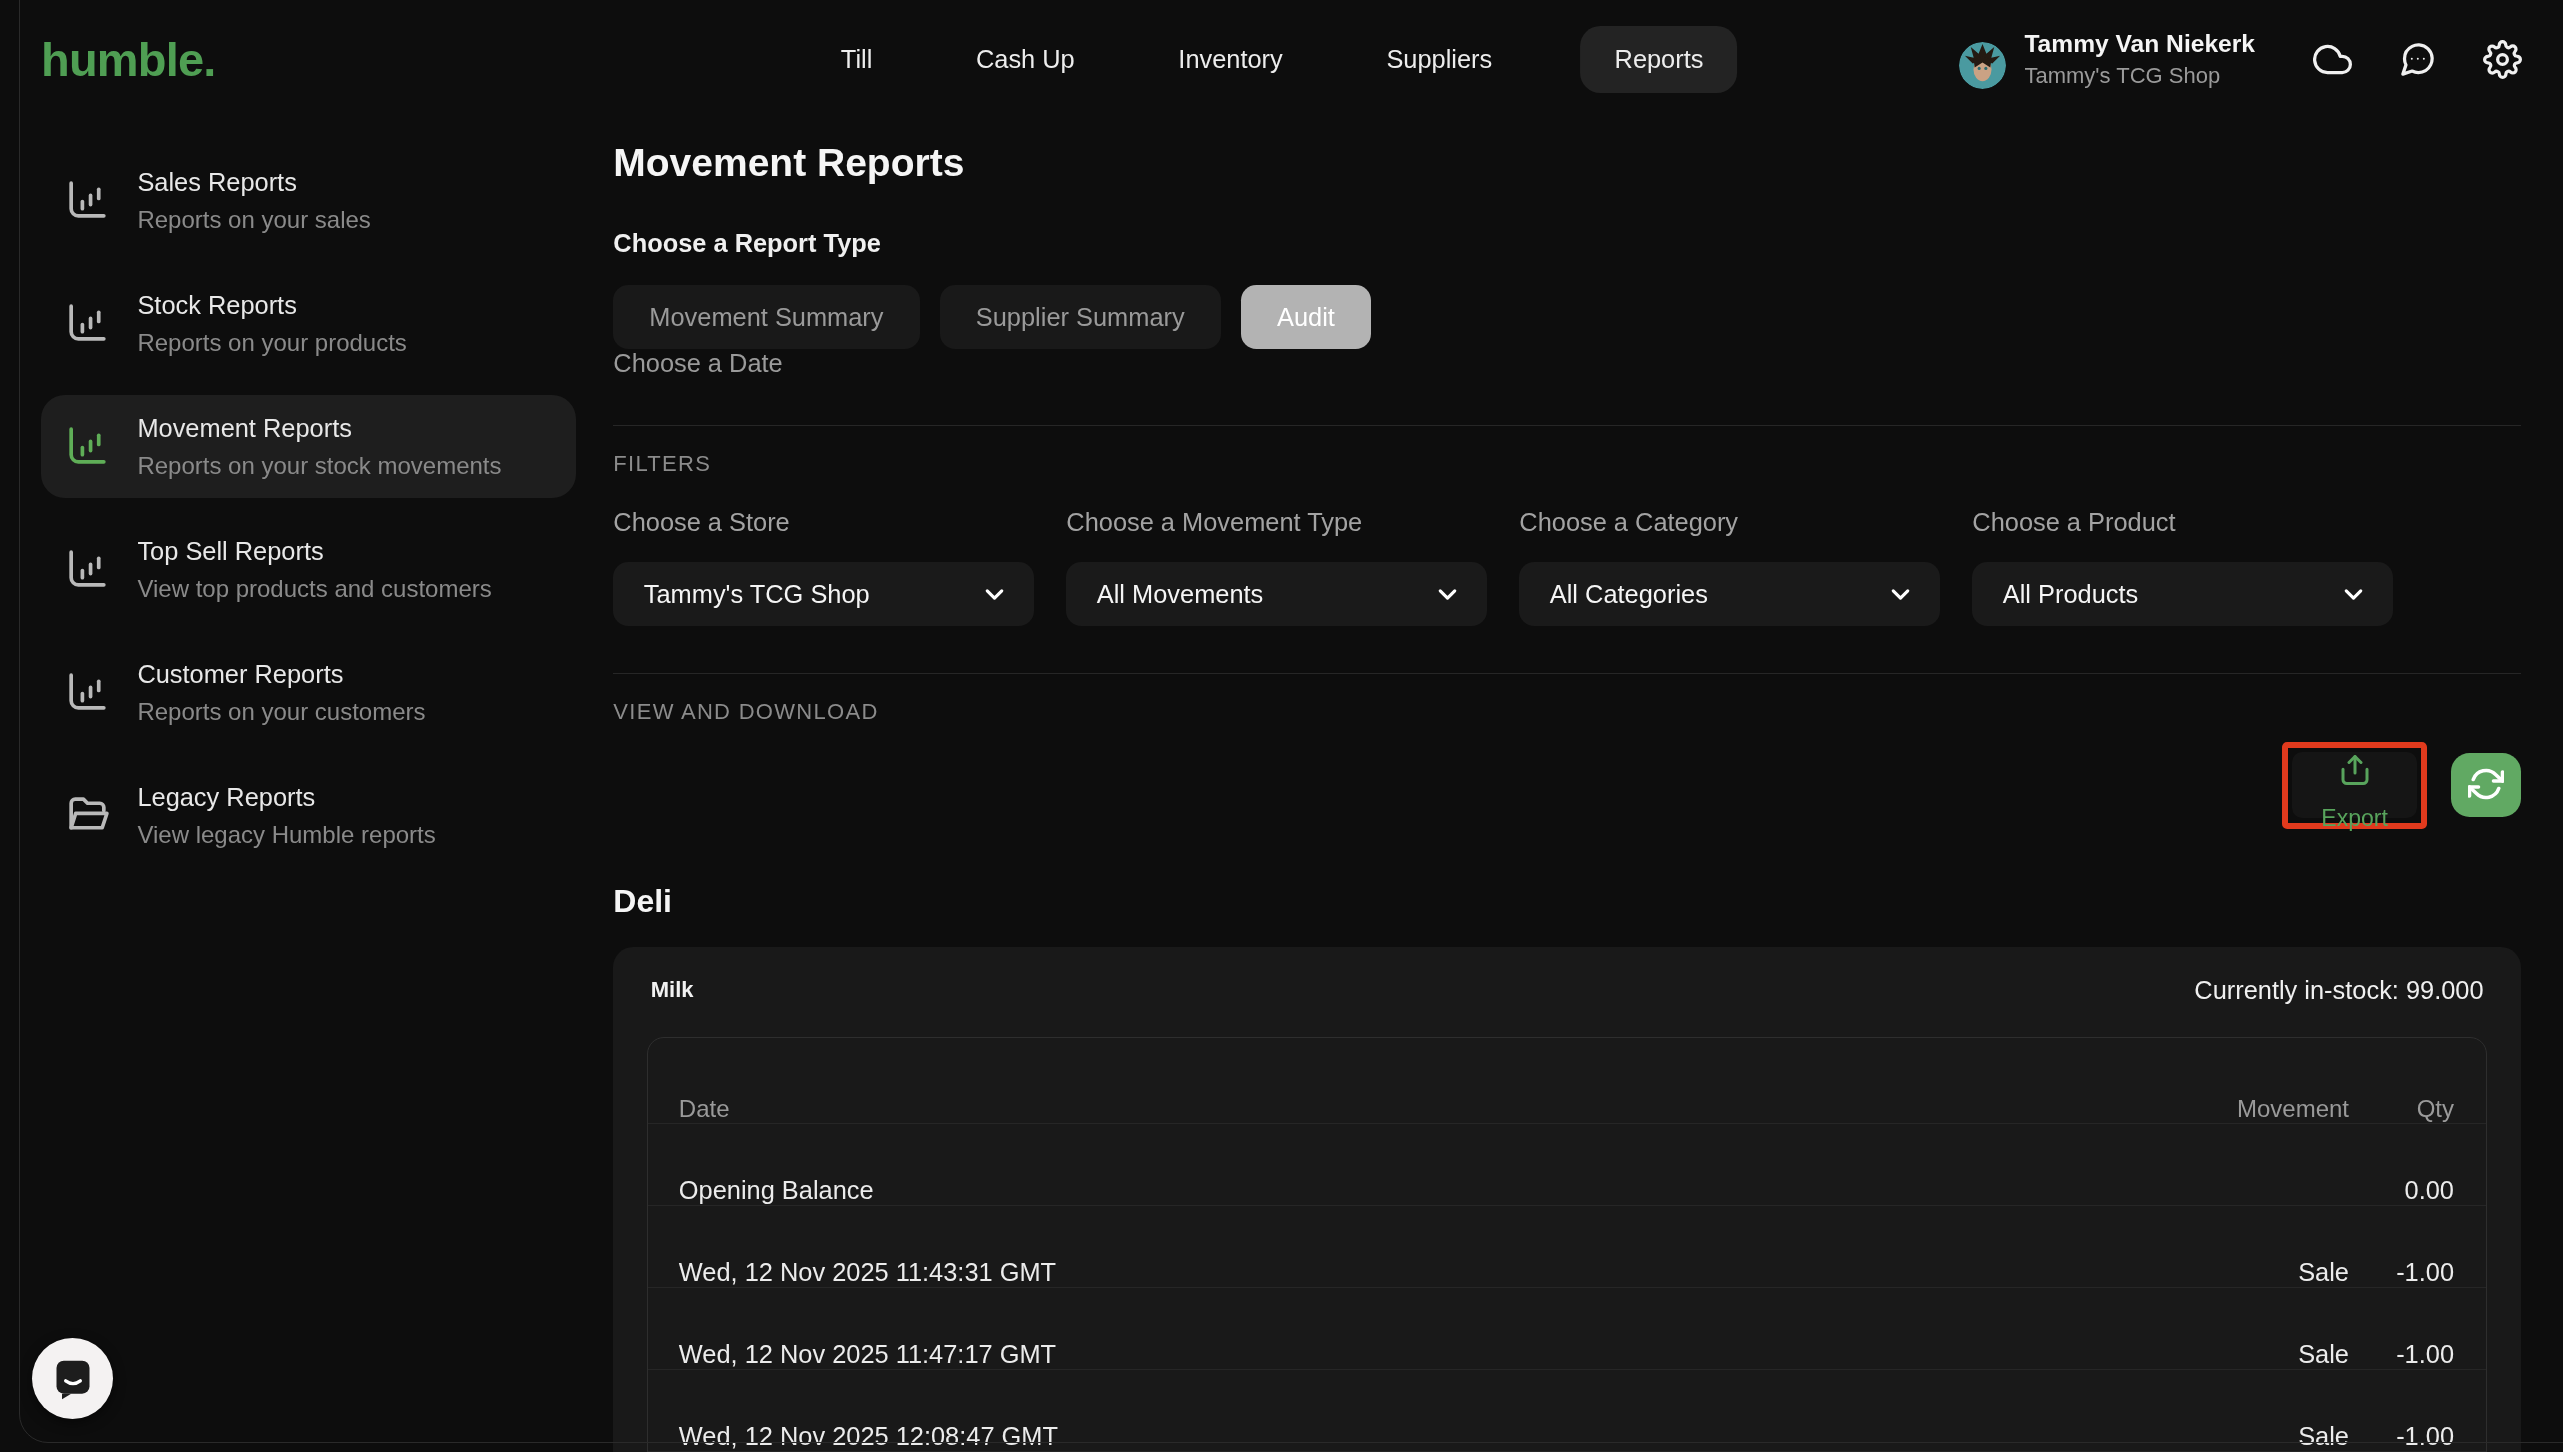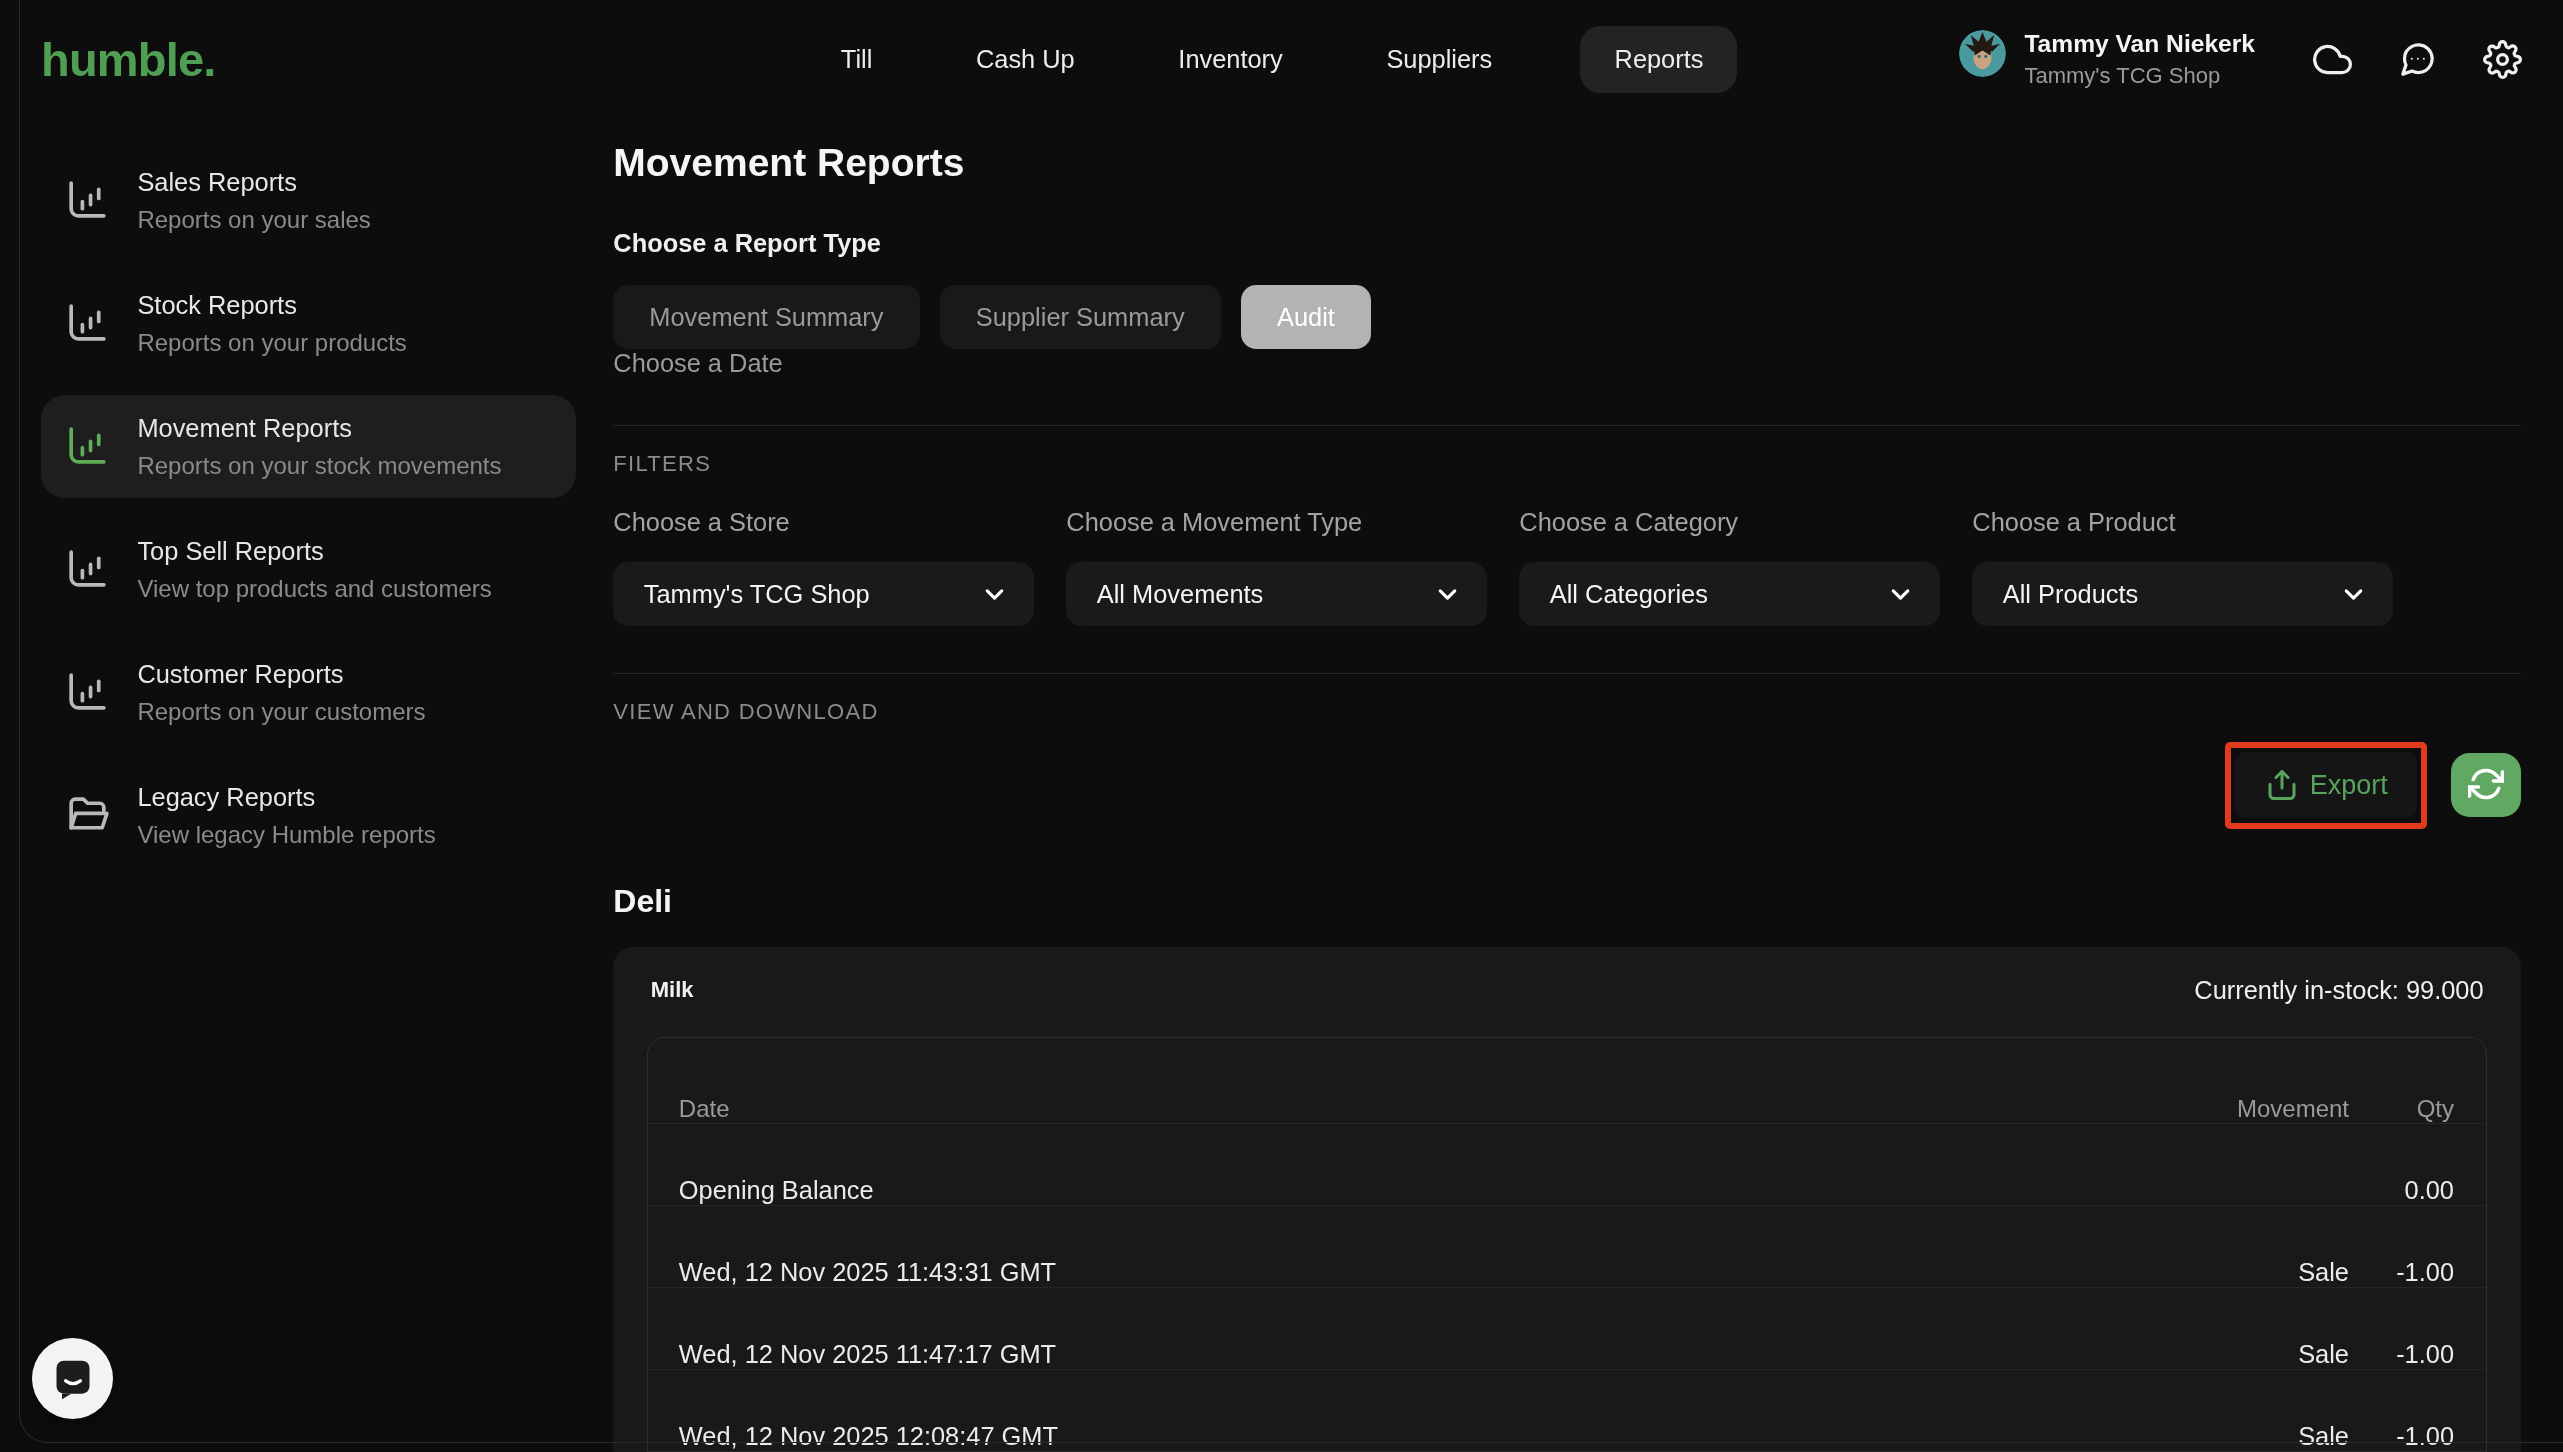--- a/index.html
+++ b/index.html
@@ -16,21 +16,21 @@
     border:1.7px solid #2a2a2a; border-radius:29px; pointer-events:none; z-index:5;
   }
 
   
   .header { height:119px; display:flex; align-items:center; position:relative; padding:0 41px; }
   .logo { font-size:47px; font-weight:bold; color:#4f9e53; letter-spacing:-0.8px; }
   .nav { position:absolute; left:50%; transform:translateX(-50%); display:flex; align-items:center; gap:73px; }
   .nav-item { font-size:25.4px; color:#ededed; padding:18.6px 15.3px; cursor:pointer; white-space:nowrap; }
   .nav-item.active { background:#232323; border-radius:20.3px; padding:18.6px 34px; }
   .header-right { margin-left:auto; display:flex; align-items:center; gap:46px; }
-  .user { display:flex; align-items:flex-start; gap:18.6px; margin-right:12px; }
+  .user { display:flex; align-items:flex-end; gap:18.6px; margin-right:12px; }
   .avatar { width:47px; height:47px; border-radius:50%; overflow:hidden; flex:0 0 auto; }
   .user-text .name { font-size:24.6px; font-weight:bold; color:#f5f5f5; }
   .user-text .shop { font-size:22px; color:#9a9a9a; margin-top:5.1px; }
   .hicon { width:39px; height:39px; color:#f0f0f0; cursor:pointer; }
   .hicon svg { width:100%; height:100%; }
 
   
   .content { display:flex; }
   .sidebar { width:593px; flex:0 0 auto; padding:30.5px 17px 0 41px; }
   .side-item { display:flex; align-items:center; gap:25.4px; padding:18.6px 22px; border-radius:24px; margin-bottom:20.3px; cursor:pointer; }
@@ -61,21 +61,21 @@
   .filters-row { display:flex; gap:32px; margin-top:30.5px; }
   .filter { width:421px; }
   .filter-label { font-size:25.4px; color:#a3a3a3; }
   .dropdown { height:64px; margin-top:25.4px; background:#1a1a1a; border-radius:15.3px; display:flex; align-items:center; padding:0 25.4px 0 30.5px; cursor:pointer; }
   .dropdown .dd-value { font-size:25.4px; color:#f5f5f5; flex:1; }
   .chev { width:29px; height:29px; color:#ffffff; }
   .chev svg { width:100%; height:100%; }
 
   .export-row { display:flex; justify-content:flex-end; align-items:center; gap:24px; margin-top:17px; }
   .export-annotation { border:6.8px solid #e13a1d; border-radius:5.1px; padding:4.2px; }
-  .export-btn { height:66px; padding:0 29px; background:#151515; border:none; border-radius:10.2px; display:flex; align-items:center; gap:10px; color:#58a45c; font-size:27px; cursor:pointer; font-family:inherit; }
+  .export-btn { height:66px; padding:0 29px; background:#151515; border:none; border-radius:10.2px; display:flex; align-items:center; gap:17px; color:#58a45c; font-size:23px; cursor:pointer; font-family:inherit;flex-direction:column; }
   .export-btn .exp-icon { width:36px; height:36px; }
   .export-btn svg { width:100%; height:100%; }
   .refresh-btn { width:70px; height:64px; background:#61a963; border:none; border-radius:18.6px; display:flex; align-items:center; justify-content:center; color:#ffffff; cursor:pointer; }
   .refresh-btn svg { width:36px; height:36px; }
 
   .category-title { font-size:32px; font-weight:bold; color:#f5f5f5; margin-top:54px; }
   .product-card { background:#191919; border-radius:20.3px; margin-top:27px; padding:29px 34px 34px 34px; height:763px; }
   .card-head { display:flex; justify-content:space-between; align-items:center; padding:0 3.4px; }
   .product-name { font-size:22px; font-weight:bold; color:#f2f2f2; }
   .stock-label { font-size:25.4px; color:#f0f0f0; }

